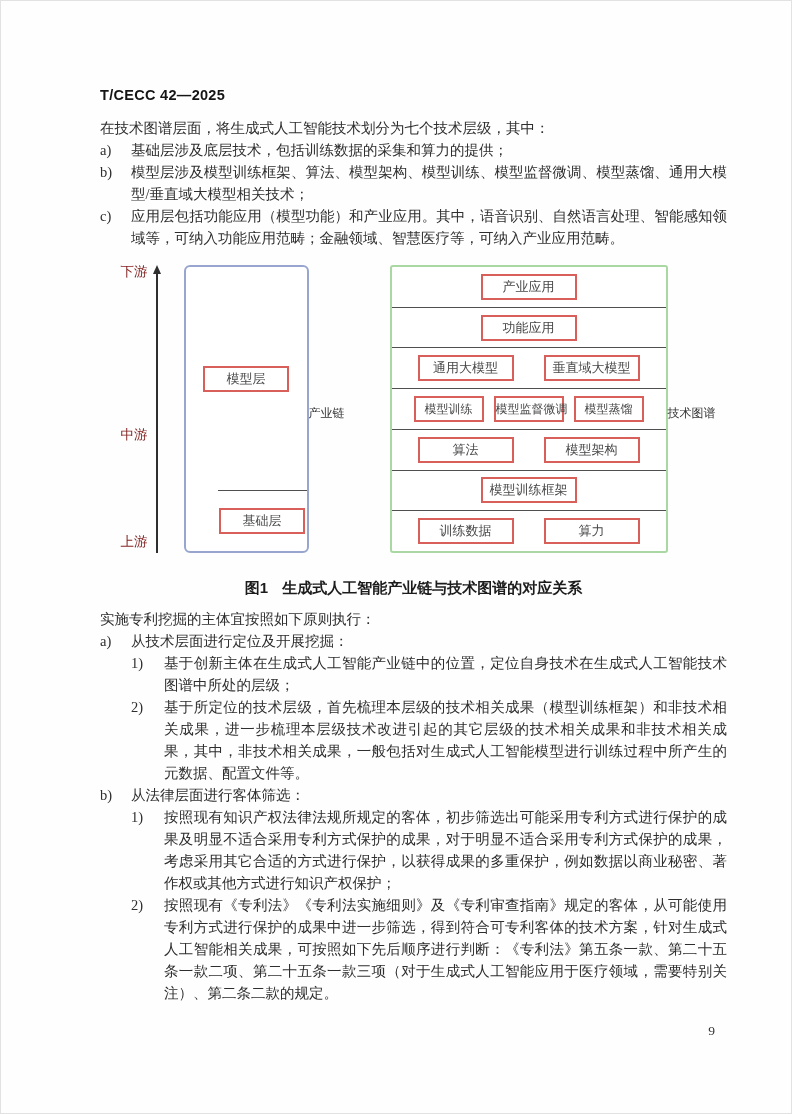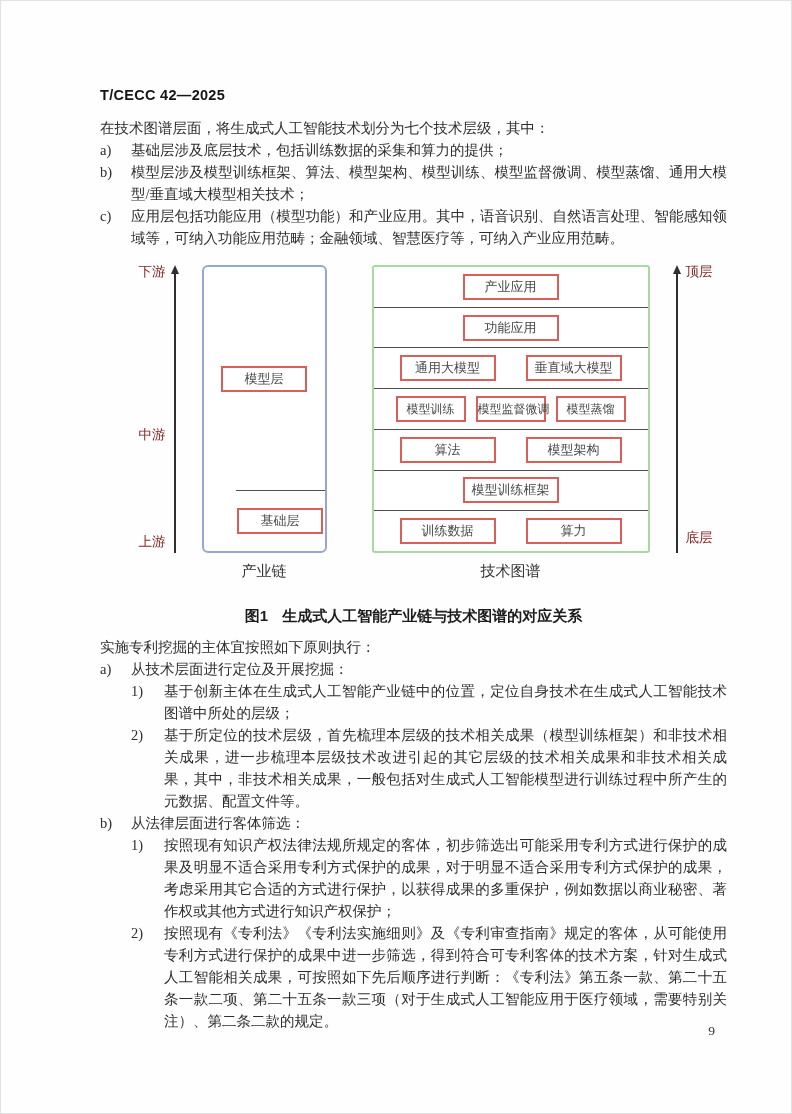--- a/index.html
+++ b/index.html
@@ -55,27 +55,27 @@
   }
   .axis-left .arrow{right:8px;}
   .axis-right .arrow{left:8px;}
   .arrow-head{
     width:0;height:0;
     border-left:4.5px solid transparent;
     border-right:4.5px solid transparent;
     border-bottom:9px solid #2f2f2f;
   }
   .arrow-shaft{width:2px;flex:1;background:#2f2f2f;}
-  .pcol{display:flex;flex-direction:column;align-items:center;flex-shrink:0;}
+  .pcol{display:flex;flex-direction:row;align-items:center;flex-shrink:0;}
   .pcol-blue{margin-left:14px;}
   .pcol-green{margin-left:45px;margin-right:14px;}
   .panel{box-sizing:border-box;background:#fff;display:flex;flex-direction:column;height:288px;}
   .panel-blue{width:125px;border:2px solid #98a6cf;border-radius:6px;}
   .panel-green{width:278px;border:2px solid #aad8a2;border-radius:3px;}
-  .pcol-label{margin-top:9px;font-size:15px;color:#333;}
+  .pcol-label{margin-top:9px;font-size:12px;color:#333;}
   .bsec{display:flex;align-items:center;justify-content:center;}
   .bsec + .bsec{border-top:1.5px solid #4f4f4f;}
   .bsec-app{flex:82;}
   .bsec-model{flex:160;}
   .bsec-base{flex:43;margin-left:32px;}
   .grow{flex:1;display:flex;align-items:center;justify-content:center;gap:30px;}
   .grow + .grow{border-top:1.5px solid #4f4f4f;}
   .grow.g3{gap:10px;}
   .tag{
     display:inline-block;box-sizing:border-box;
@@ -177,28 +177,20 @@
             <span class="tag">模型训练框架</span>
           </div>
           <div class="grow">
             <span class="tag">训练数据</span>
             <span class="tag">算力</span>
           </div>
         </div>
         <div class="pcol-label">技术图谱</div>
       </div>
 
-      <div class="axis axis-right">
-        <div class="arrow">
-          <div class="arrow-head"></div>
-          <div class="arrow-shaft"></div>
-        </div>
-        <span class="axis-label ar-top">顶层</span>
-        <span class="axis-label ar-bot">底层</span>
-      </div>
 
     </div>
 
     <div class="caption">
       <span class="cap-label">图1</span><span class="cap-text">生成式人工智能产业链与技术图谱的对应关系</span>
     </div>
   </div>
 
   <div class="para body2">实施专利挖掘的主体宜按照如下原则执行：</div>
 

